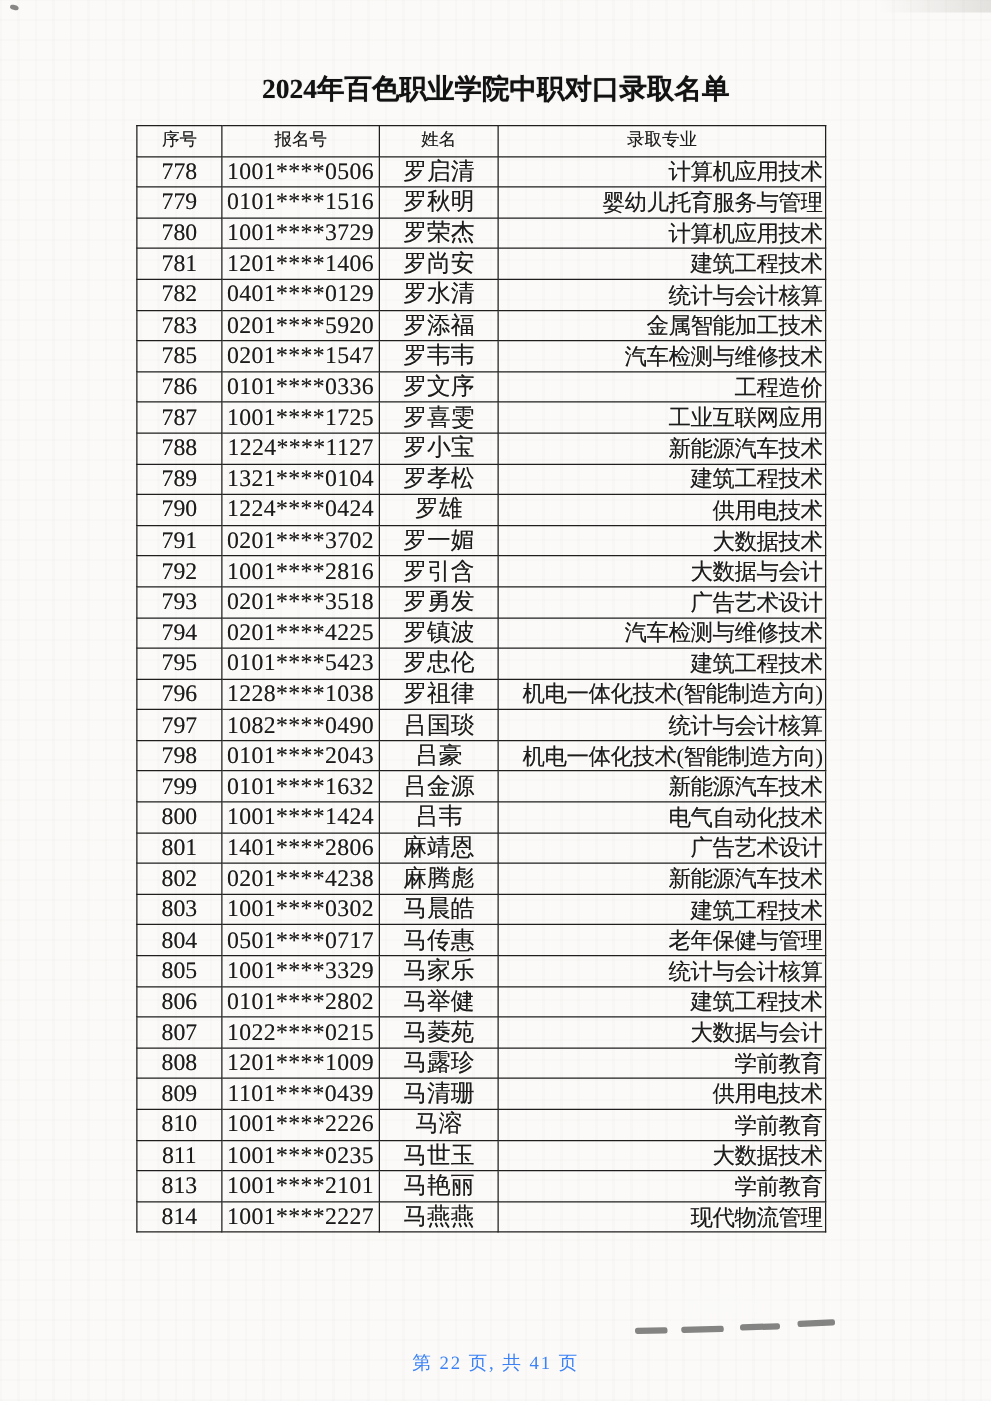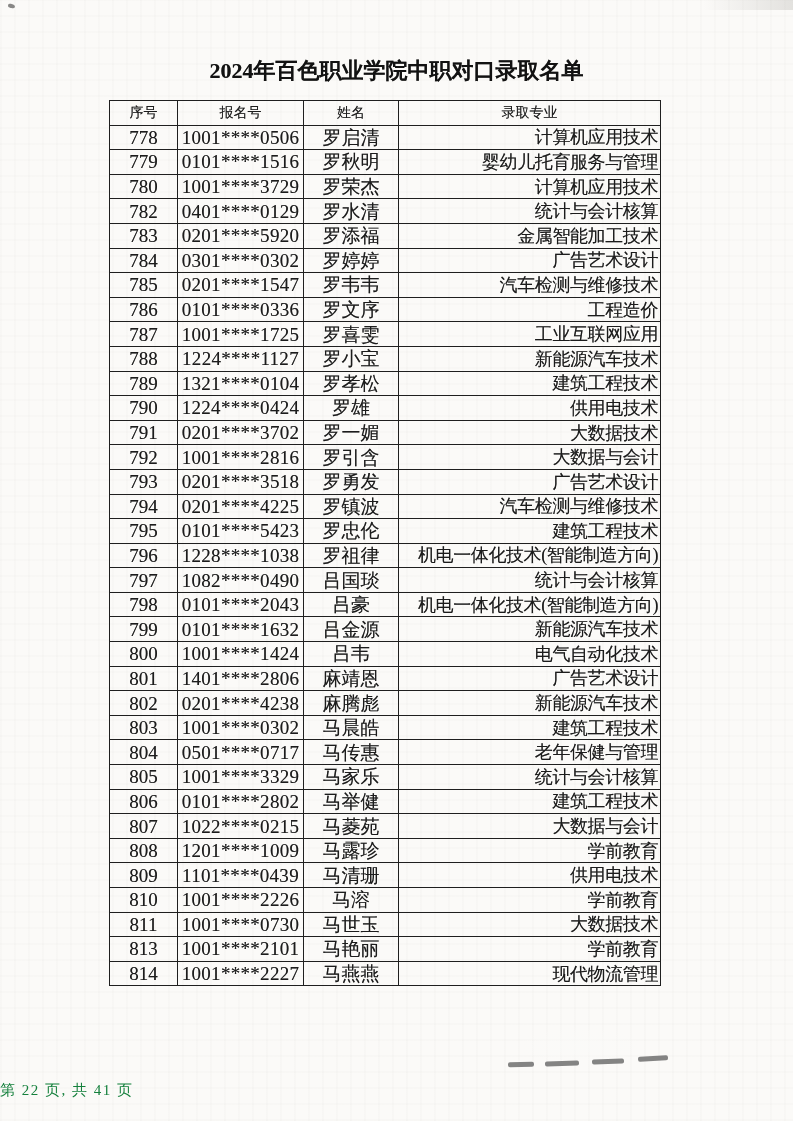--- a/index.html
+++ b/index.html
@@ -45,22 +45,22 @@
     font-size:19px;line-height:1;
     white-space:nowrap;overflow:hidden;
     font-weight:normal;
     text-shadow:0 0 0.5px rgba(20,20,20,0.5);
   }
   .admission-table th{font-size:14px;}
   .admission-table td.cell-major{font-size:18px;letter-spacing:-0.4px;text-align:right;}
   .admission-table td.cell-reg{letter-spacing:0.3px;}
   .footer{
     position:absolute;left:0;top:1081px;width:100%;
-    font-size:15px;letter-spacing:1.5px;
-    color:#15803d;
+    text-align:center;font-size:15px;letter-spacing:1.5px;
+    color:#3b82f6;
   }
   
   .smudge{
     position:absolute;left:520px;top:1028px;width:120px;height:32px;
     pointer-events:none;
     background:radial-gradient(ellipse at 50% 55%, rgba(250,250,248,0.75) 0%, rgba(250,250,248,0.35) 45%, rgba(250,250,248,0) 75%);
   }
   .dash-marks{position:absolute;left:0;top:0;pointer-events:none;}
   .dash{
     position:absolute;height:4.5px;background:#6f6f6f;border-radius:2px;
@@ -118,38 +118,38 @@
           <td class="cell-name">罗秋明</td>
           <td class="cell-major">婴幼儿托育服务与管理</td>
         </tr>
         <tr>
           <td class="cell-no">780</td>
           <td class="cell-reg">1001****3729</td>
           <td class="cell-name">罗荣杰</td>
           <td class="cell-major">计算机应用技术</td>
         </tr>
         <tr>
+          <td class="cell-no">781</td>
+          <td class="cell-reg">1201****1406</td>
+          <td class="cell-name">罗尚安</td>
+          <td class="cell-major">建筑工程技术</td>
+        </tr>
+        <tr>
           <td class="cell-no">782</td>
           <td class="cell-reg">0401****0129</td>
           <td class="cell-name">罗水清</td>
           <td class="cell-major">统计与会计核算</td>
         </tr>
         <tr>
           <td class="cell-no">783</td>
           <td class="cell-reg">0201****5920</td>
           <td class="cell-name">罗添福</td>
           <td class="cell-major">金属智能加工技术</td>
         </tr>
         <tr>
-          <td class="cell-no">784</td>
-          <td class="cell-reg">0301****0302</td>
-          <td class="cell-name">罗婷婷</td>
-          <td class="cell-major">广告艺术设计</td>
-        </tr>
-        <tr>
           <td class="cell-no">785</td>
           <td class="cell-reg">0201****1547</td>
           <td class="cell-name">罗韦韦</td>
           <td class="cell-major">汽车检测与维修技术</td>
         </tr>
         <tr>
           <td class="cell-no">786</td>
           <td class="cell-reg">0101****0336</td>
           <td class="cell-name">罗文序</td>
           <td class="cell-major">工程造价</td>
@@ -293,21 +293,21 @@
           <td class="cell-major">供用电技术</td>
         </tr>
         <tr>
           <td class="cell-no">810</td>
           <td class="cell-reg">1001****2226</td>
           <td class="cell-name">马溶</td>
           <td class="cell-major">学前教育</td>
         </tr>
         <tr>
           <td class="cell-no">811</td>
-          <td class="cell-reg">1001****0730</td>
+          <td class="cell-reg">1001****0235</td>
           <td class="cell-name">马世玉</td>
           <td class="cell-major">大数据技术</td>
         </tr>
         <tr>
           <td class="cell-no">813</td>
           <td class="cell-reg">1001****2101</td>
           <td class="cell-name">马艳丽</td>
           <td class="cell-major">学前教育</td>
         </tr>
         <tr>

